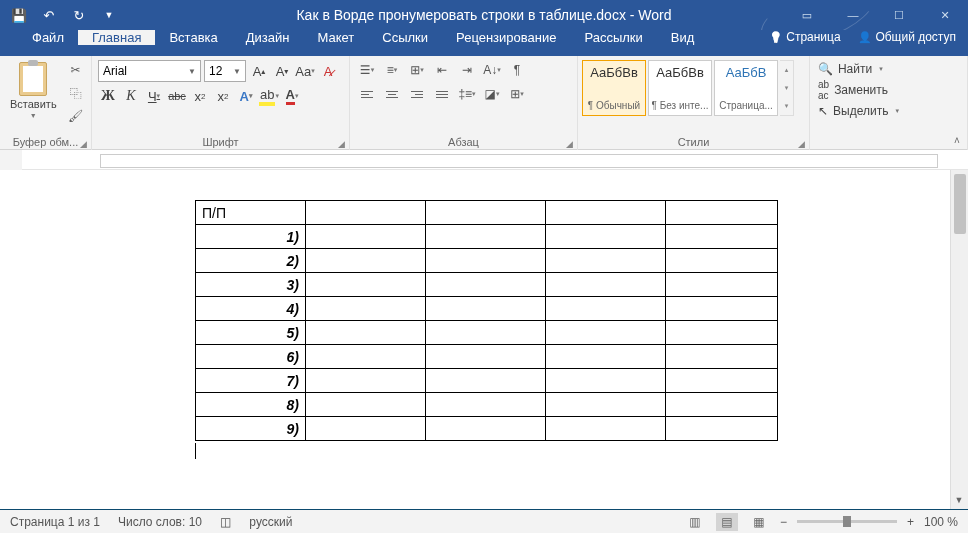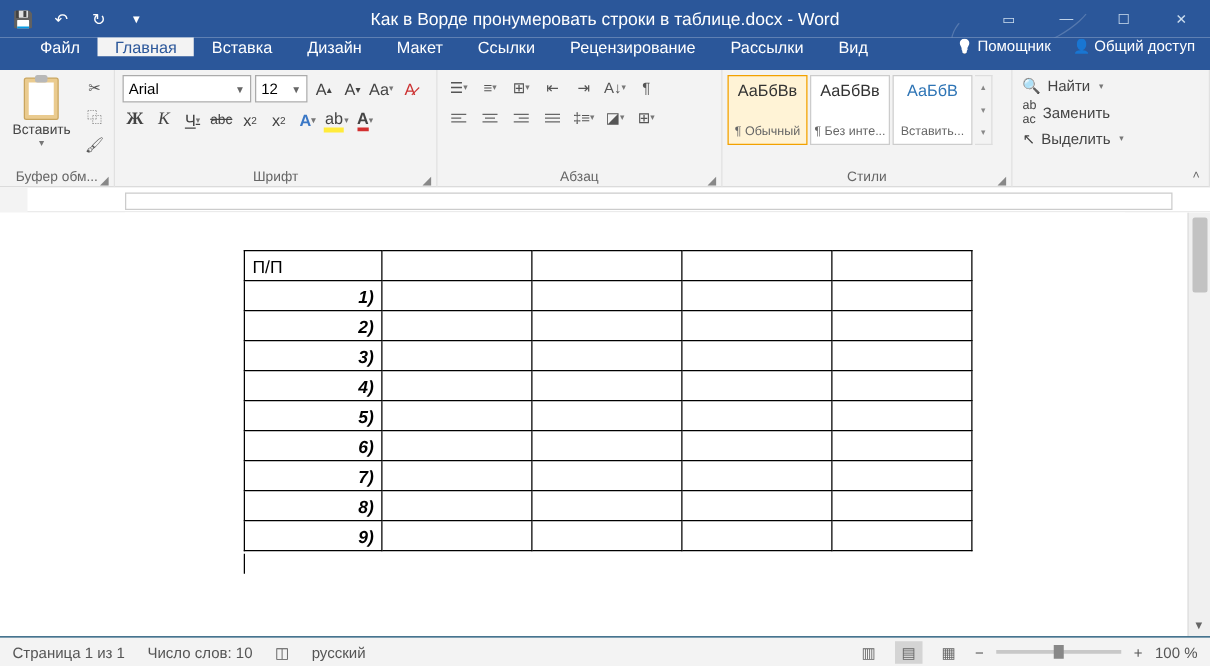--- a/index.html
+++ b/index.html
@@ -125,21 +125,21 @@
   <div class="tab file">Файл</div>
   <div class="tab active">Главная</div>
   <div class="tab">Вставка</div>
   <div class="tab">Дизайн</div>
   <div class="tab">Макет</div>
   <div class="tab">Ссылки</div>
   <div class="tab">Рецензирование</div>
   <div class="tab">Рассылки</div>
   <div class="tab">Вид</div>
   <div class="tab-right">
-    <span class="help">Помощник</span>
+    <span class="help">Страница</span>
     <span class="share">Общий доступ</span>
   </div>
 </div>
 
 <div class="ribbon">
 
   <div class="group" style="width:92px;">
     <div class="group-body">
       <div class="clip-big">
         <div class="clipboard-icon"></div>
@@ -252,21 +252,21 @@
       <div class="style-box sel">
         <div class="style-prev">АаБбВв</div>
         <div class="style-name">¶ Обычный</div>
       </div>
       <div class="style-box">
         <div class="style-prev">АаБбВв</div>
         <div class="style-name">¶ Без инте...</div>
       </div>
       <div class="style-box">
         <div class="style-prev blue">АаБбВ</div>
-        <div class="style-name">Вставить...</div>
+        <div class="style-name">Страница...</div>
       </div>
       <div class="style-more">
           <span>▴</span>
           <span>▾</span>
           <span>▾</span>
         </div>
     </div>
     <div class="group-label">
         <span>Стили</span>
         <span class="dlg">◢</span>

